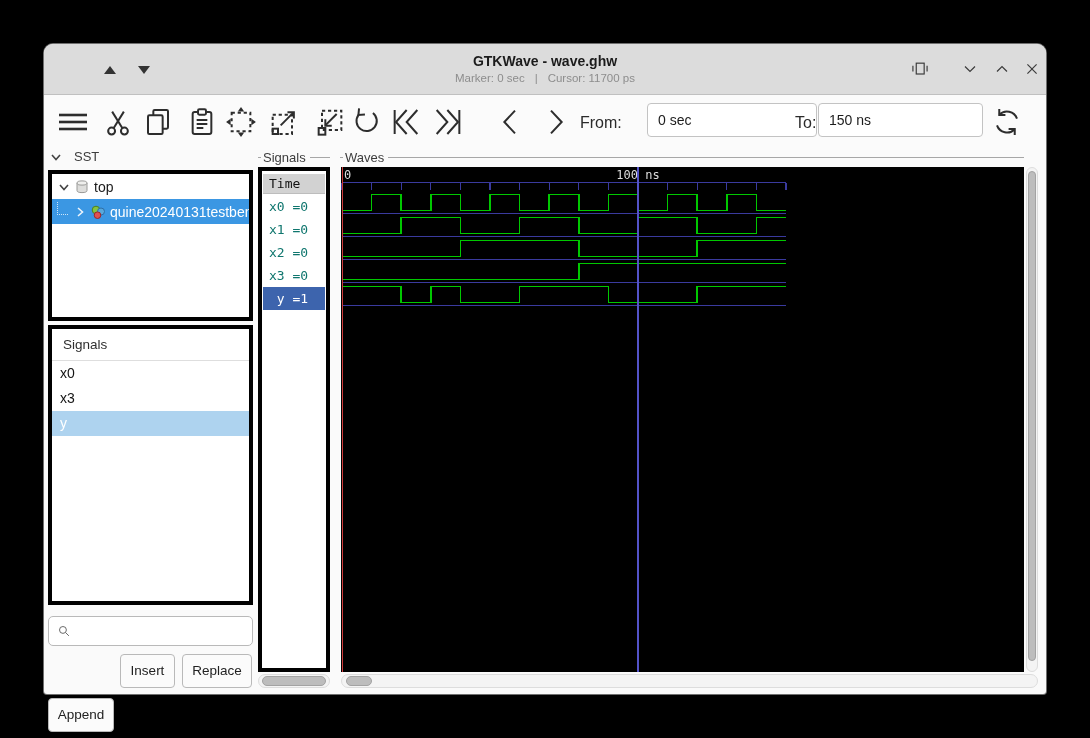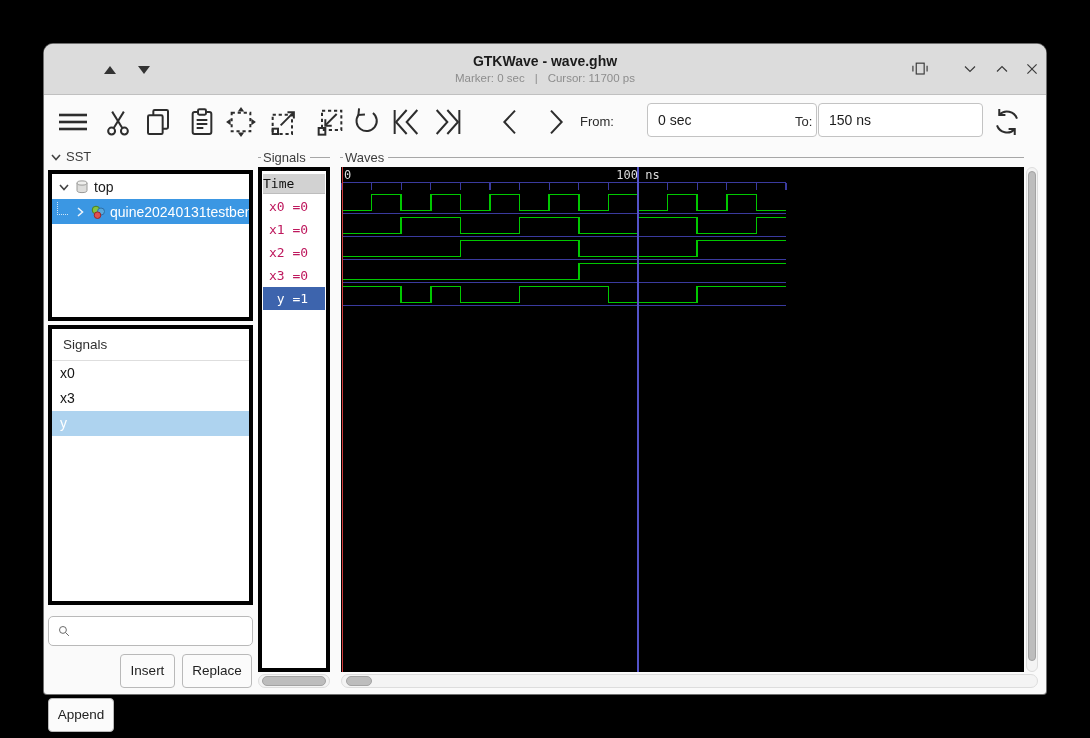--- a/index.html
+++ b/index.html
@@ -14,27 +14,27 @@
   .subtitle span{margin:0 5px;}
   .tri{position:absolute;width:0;height:0;top:22px;cursor:default;}
   .tri-up{left:60px;border-left:6px solid transparent;border-right:6px solid transparent;border-bottom:8px solid #333;}
   .tri-down{left:94px;border-left:6px solid transparent;border-right:6px solid transparent;border-top:8px solid #333;}
   .tb-ico{position:absolute;top:15px;width:20px;height:20px;}
   .tb-ico svg{width:20px;height:20px;stroke:#3a3a3a;fill:none;stroke-width:1.4;}
   
   .toolbar{position:absolute;left:0;top:51px;right:0;height:55px;background:#fbfbfb;}
   .tbi{position:absolute;top:11px;width:32px;height:32px;}
   .tbi svg{width:100%;height:100%;stroke:#2d2d2d;fill:none;stroke-width:1.5;stroke-linejoin:miter;}
-  .tb-label{position:absolute;top:19px;font-size:13px;color:#2b2b2b;}
+  .tb-label{position:absolute;top:19px;font-size:16px;color:#2b2b2b;}
   .tb-input{position:absolute;top:8px;height:34px;border:1px solid #c3c3c3;border-radius:4px;background:#fff;
     font-size:14px;color:#1c1c1c;padding:0 10px;font-family:"Liberation Sans",sans-serif;outline:none;box-sizing:border-box;}
   
   .frame-line{position:absolute;height:0;border-top:1px solid #a6a6a6;}
   .frame-label{position:absolute;font-size:13px;color:#3c3c3c;background:#fafafa;padding:0 4px 0 2px;}
-  .sst-head{position:absolute;left:6px;top:105px;font-size:13px;color:#3c3c3c;display:flex;align-items:center;gap:4px;}
+  .sst-head{position:absolute;left:6px;top:105px;font-size:13px;color:#3c3c3c;display:flex;align-items:center;gap:12px;}
   .sst-head svg{width:12px;height:12px;stroke:#444;fill:none;stroke-width:1.6;}
   
   .panel{position:absolute;background:#fff;border:4px solid #000000;box-sizing:border-box;}
   .tree-box{left:4px;top:126px;width:205px;height:151px;overflow:hidden;}
   .tree-row{height:25px;display:flex;align-items:center;font-size:14px;color:#1a1a1a;white-space:nowrap;overflow:hidden;}
   .tree-row.selected{background:#3b97e3;color:#fff;}
   .tree-row .exp{width:14px;height:14px;margin-left:5px;flex:none;}
   .tree-row .exp svg{width:14px;height:14px;fill:none;stroke-width:1.6;}
   .tree-row .guide{width:10px;height:12px;margin-left:5px;flex:none;
     border-left:1px dotted rgba(255,255,255,.75);border-bottom:1px dotted rgba(255,255,255,.75);transform:translateY(-3px);}
@@ -43,23 +43,23 @@
   .sig-head{height:31px;line-height:31px;padding-left:11px;font-size:13.5px;color:#2f2f2f;border-bottom:1px solid #dedede;}
   .sig-row{height:25px;line-height:25px;padding-left:8px;font-size:14px;color:#141414;}
   .sig-row.selected{background:#aed3ef;color:#fff;}
   .search{left:4px;top:572px;width:205px;height:30px;border-radius:5px;border:1px solid #b9b9b9;}
   .search svg{position:absolute;left:8px;top:7px;width:15px;height:15px;stroke:#5f5f5f;fill:none;stroke-width:1.5;}
   .btn{position:absolute;top:610px;height:34px;background:#fbfbfb;border:1px solid #b9b9b9;border-radius:4px;
     font-size:13.5px;color:#222;text-align:center;line-height:32px;box-sizing:border-box;}
   
   .names-panel{left:214px;top:123px;width:72px;height:505px;overflow:hidden;}
   .time-head{position:absolute;left:1px;right:1px;top:3px;height:20px;background:#d2d2d2;border-bottom:1px solid #bdbdbd;
-    font-family:"DejaVu Sans Mono",monospace;font-size:13px;color:#111;line-height:20px;box-sizing:border-box;}
+    font-family:"DejaVu Sans Mono",monospace;font-size:13px;color:#111;line-height:20px;padding-left:6px;box-sizing:border-box;}
   .name-row{position:absolute;left:1px;right:1px;height:23px;line-height:23px;white-space:pre;
-    font-family:"DejaVu Sans Mono",monospace;font-size:13px;color:#be185d;padding-left:6px;box-sizing:border-box;}
+    font-family:"DejaVu Sans Mono",monospace;font-size:13px;color:#0f766e;padding-left:6px;box-sizing:border-box;}
   .name-row.selected{background:#3d64ad;color:#fff;}
   
   .waves-black{position:absolute;left:297px;top:123px;width:683px;height:505px;background:#000;}
   .vscroll{position:absolute;left:982px;top:123px;width:12px;height:505px;background:#f4f4f4;border:1px solid #ddd;
     border-radius:7px;box-sizing:border-box;}
   .vscroll .thumb{position:absolute;left:1px;top:3px;width:8px;height:490px;background:#bdbdbd;border:1px solid #a3a3a3;border-radius:5px;box-sizing:border-box;}
   .hscroll{position:absolute;top:630px;height:14px;background:#f4f4f4;border:1px solid #ddd;border-radius:7px;box-sizing:border-box;}
   .hscroll .thumb{position:absolute;top:1px;height:10px;background:#bdbdbd;border:1px solid #a3a3a3;border-radius:5px;box-sizing:border-box;}
 </style>
 </head>

